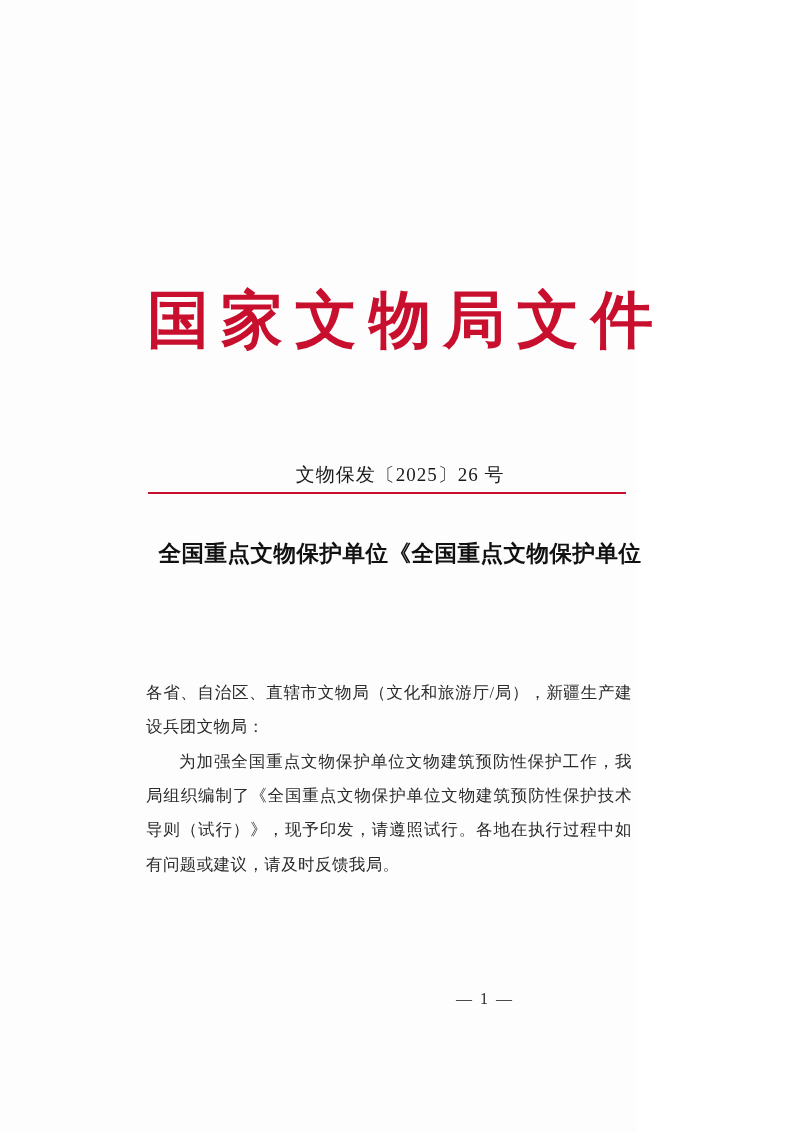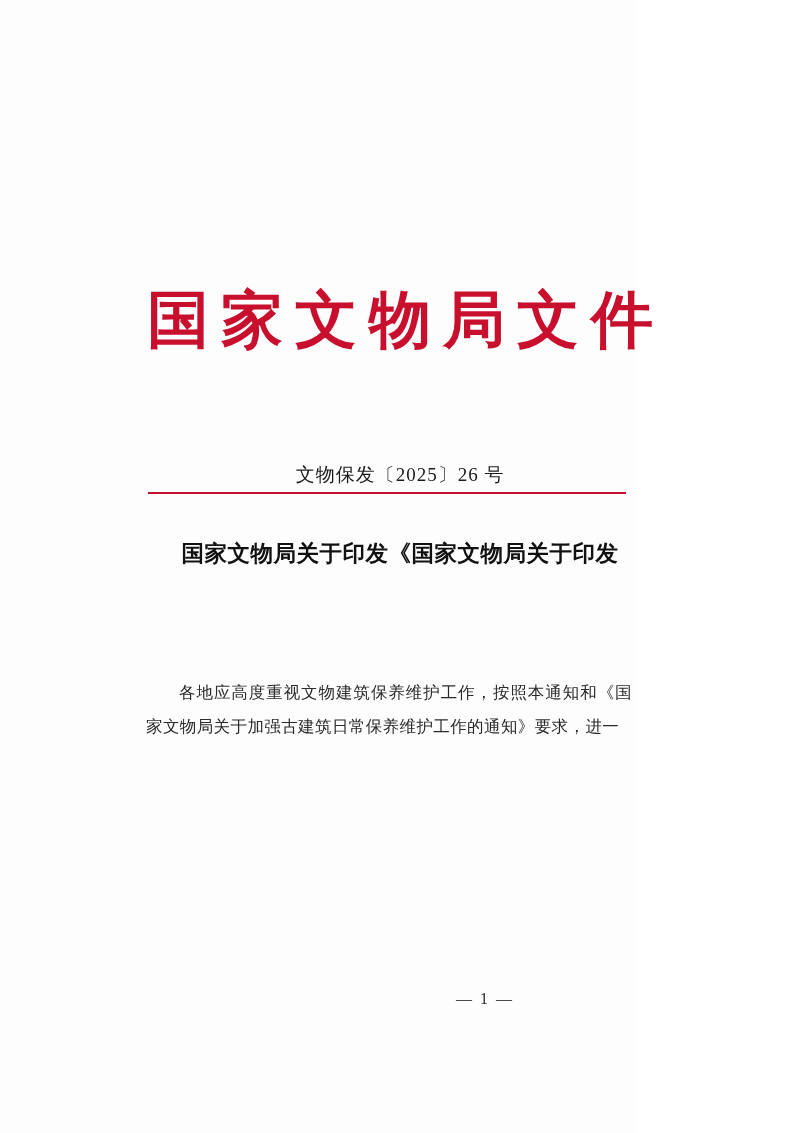--- a/index.html
+++ b/index.html
@@ -122,22 +122,23 @@
 
   <div class="masthead">
     <div class="masthead-title">国家文物局文件</div>
   </div>
 
   <div class="doc-number">文物保发〔2025〕26 号</div>
 
   <div class="red-rule"></div>
 
   <div class="doc-title">
-    <span class="line">国家文物局关于印发《国家文物局关于印发</span>
+    <span class="line">全国重点文物保护单位《全国重点文物保护单位</span>
   </div>
 
   <div class="body-text">
-    <p class="indent">各地应高度重视文物建筑保养维护工作，按照本通知和《国家文物局关于加强古建筑日常保养维护工作的通知》要求，进一</p>
+    <p>各省、自治区、直辖市文物局（文化和旅游厅/局），新疆生产建设兵团文物局：</p>
+    <p class="indent">为加强全国重点文物保护单位文物建筑预防性保护工作，我局组织编制了《全国重点文物保护单位文物建筑预防性保护技术导则（试行）》，现予印发，请遵照试行。各地在执行过程中如有问题或建议，请及时反馈我局。</p>
   </div>
 
   <div class="page-number">— 1 —</div>
 
 </div>
 
 </body></html>

